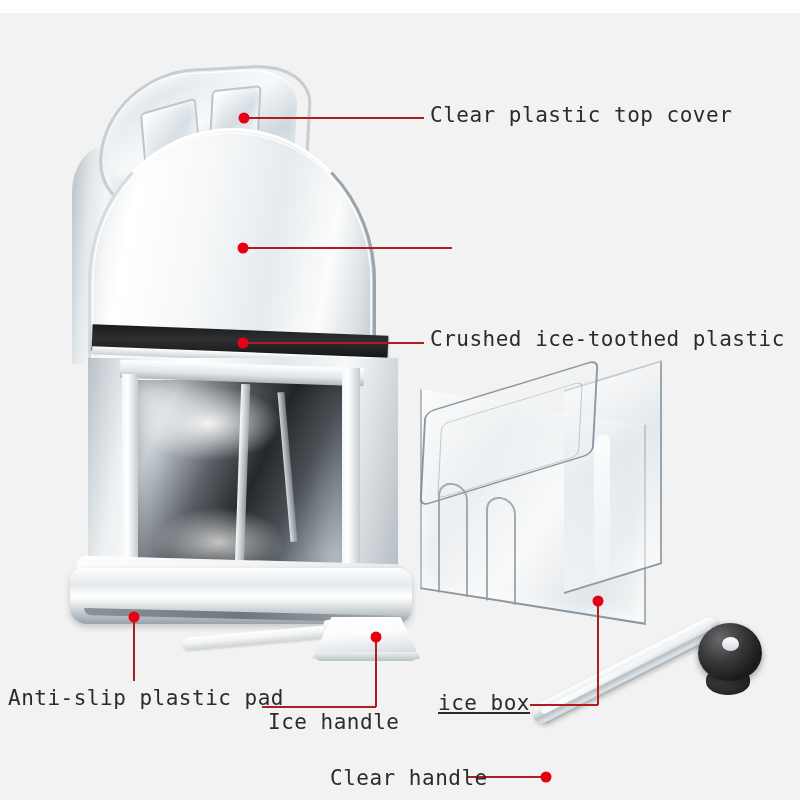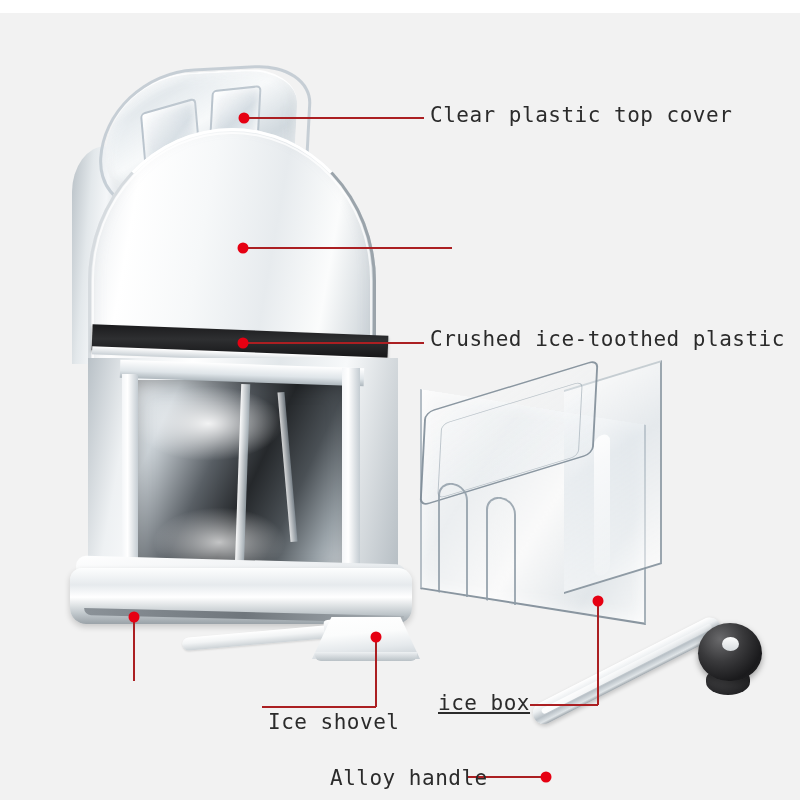--- a/index.html
+++ b/index.html
@@ -440,20 +440,21 @@
   <div class="dot" style="left:598px; top:588px;"></div>
 
   <div class="leader h" style="left:468px; top:763px; width:78px;"></div>
   <div class="dot" style="left:546px; top:764px;"></div>
 
   <div class="label" style="left:430px; top:92px;">Clear plastic top cover</div>
 
 
   <div class="label" style="left:430px; top:316px;">Crushed ice-toothed plastic</div>
 
-
-  <div class="label" style="left:268px; top:699px;">Ice shovel</div>
+  <div class="label" style="left:8px; top:675px;">Anti-slip plastic pad</div>
+
+  <div class="label" style="left:268px; top:699px;">Ice handle</div>
 
   <div class="label" style="left:438px; top:680px;text-decoration:underline;">ice box</div>
 
-  <div class="label" style="left:330px; top:755px;">Alloy handle</div>
+  <div class="label" style="left:330px; top:755px;">Clear handle</div>
 
 </div>
 
 </body></html>

